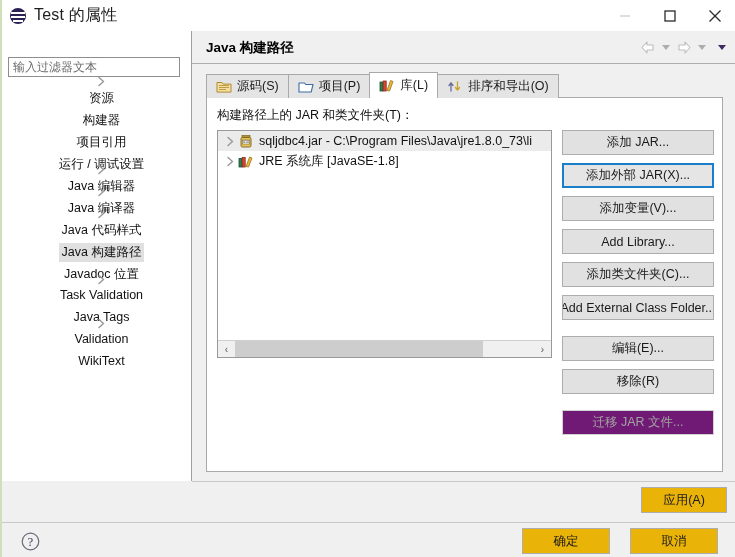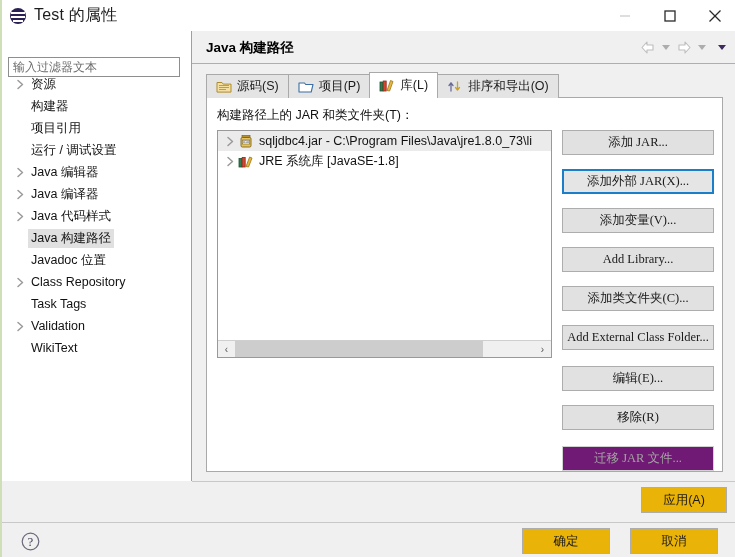--- a/index.html
+++ b/index.html
@@ -149,20 +149,21 @@
   }
   .tree-item {
     height: 22px;
     display: flex;
     align-items: center;
     padding-left: 10px;
     box-sizing: border-box;
     font-size: 12.5px;
     color: #111111;
     white-space: nowrap;
+    flex-direction: column;
   }
   .tree-arrow {
     width: 16px; height: 16px;
     flex: none;
     display: flex;
     align-items: center;
     justify-content: center;
   }
   .tree-arrow svg { display: block; }
   .tree-label { padding: 1px 3px; }
@@ -287,27 +288,27 @@
     position: absolute;
     left: 355px; top: 32px;
     width: 152px;
   }
   .sbtn {
     width: 152px;
     height: 25px;
     box-sizing: border-box;
     background: #e1e1e1;
     border: 1px solid #adadad;
-    font-family: Liberation Serif, serif;
+    font-family: Liberation Sans, sans-serif;
     font-size: 12.5px;
     color: #1a1a1a;
     display: flex;
     align-items: center;
     justify-content: center;
-    margin-bottom: 14px;
+    margin-bottom: 8px;
     white-space: nowrap;
     overflow: hidden;
   }
   .sbtn.focused {
     border: 2px solid #1a7ec8;
     background: #e5e5e5;
   }
   .sbtn.disabled {
     color: #a2a2a2;
     background: #701a75;
@@ -476,25 +477,25 @@
         <div class="tree-item">
           <span class="tree-arrow"></span>
           <span class="tree-label">Javadoc 位置</span>
         </div>
         <div class="tree-item">
           <span class="tree-arrow">
             <svg width="9" height="11" viewBox="0 0 9 11">
               <path d="M2 1.5 L6.5 5.5 L2 9.5" fill="none" stroke="#9a9a9a" stroke-width="1.5" stroke-linecap="round" stroke-linejoin="round"></path>
             </svg>
           </span>
-          <span class="tree-label">Class Repository</span>
+          <span class="tree-label">Task Validation</span>
         </div>
         <div class="tree-item">
           <span class="tree-arrow"></span>
-          <span class="tree-label">Task Tags</span>
+          <span class="tree-label">Java Tags</span>
         </div>
         <div class="tree-item">
           <span class="tree-arrow">
             <svg width="9" height="11" viewBox="0 0 9 11">
               <path d="M2 1.5 L6.5 5.5 L2 9.5" fill="none" stroke="#9a9a9a" stroke-width="1.5" stroke-linecap="round" stroke-linejoin="round"></path>
             </svg>
           </span>
           <span class="tree-label">Validation</span>
         </div>
         <div class="tree-item">

